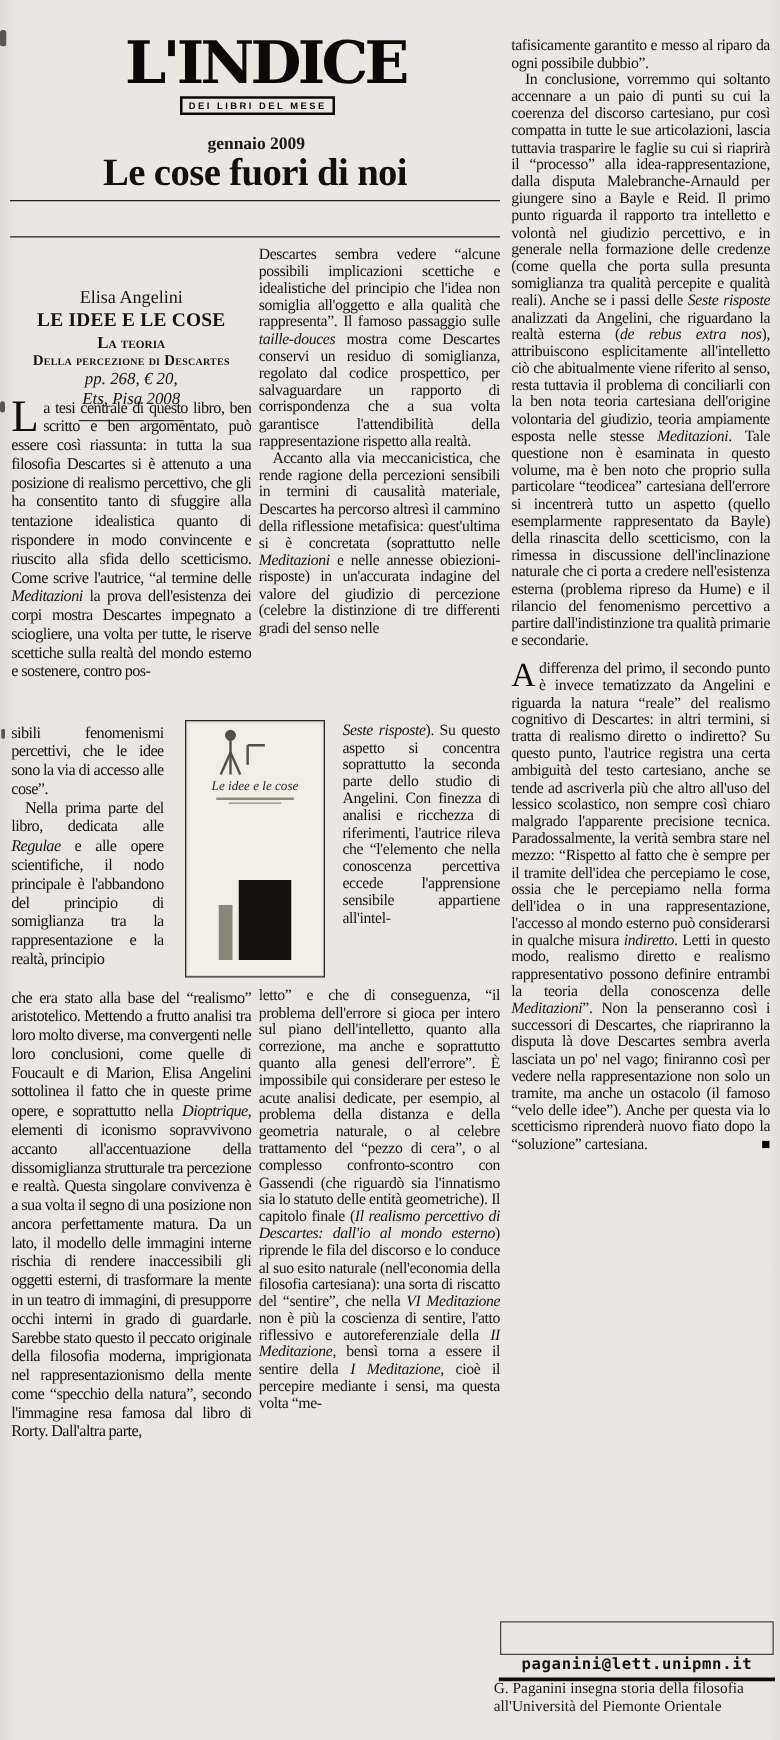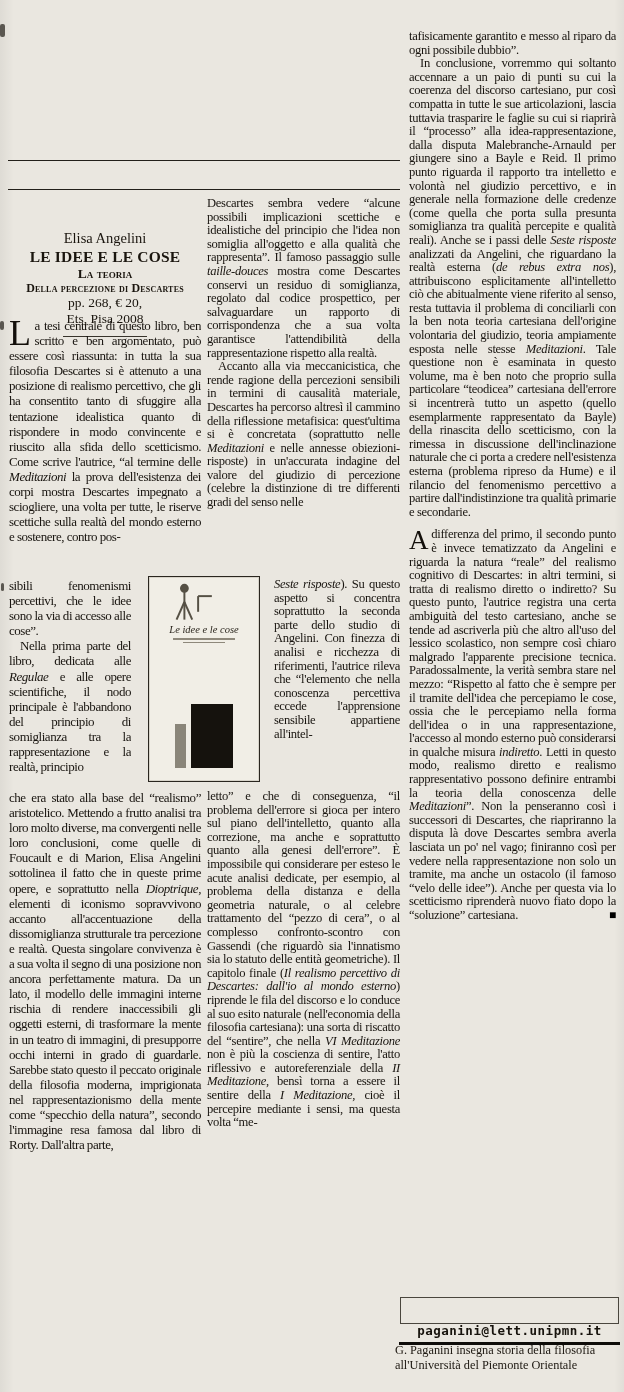--- a/index.html
+++ b/index.html
@@ -27,21 +27,21 @@
   #rule-1{position:absolute;left:8px;top:160px;width:392px;}
   .byline{position:absolute;left:8px;top:164px;width:392px;text-align:center;
     font-size:16.5px;color:#1d1812;}
   #rule-2{position:absolute;left:8px;top:189px;width:392px;}
   
   #book-info{position:absolute;left:9px;top:198px;width:192px;text-align:center;color:#1a150e;margin-top:32px;}
   .bi-author{font-size:14.5px;line-height:17px;}
   .bi-title{font-size:15.5px;font-weight:bold;line-height:19px;letter-spacing:.2px;}
   .bi-sub{font-variant:small-caps;font-weight:bold;font-size:13.5px;line-height:15px;}
   .bi-sub2{font-variant:small-caps;font-weight:bold;font-size:12px;line-height:14px;letter-spacing:.2px;}
-  .bi-det{font-size:13.5px;line-height:16px;}
+  .bi-det{font-style:italic;font-size:13.5px;line-height:16px;}
   .bi-rule{width:84px;border:0;border-top:1.3px solid #37332b;margin:9px auto 0;}
   
   .seg{position:absolute;text-align:justify;}
   .seg p{margin:0;}
   .col-a{font-size:13px;line-height:15.1px;letter-spacing:-.45px;word-spacing:-.2px;}
   .col-b{font-size:12.6px;line-height:13.6px;letter-spacing:-.3px;word-spacing:-.2px;}
   #l-seg1{left:9px;top:318px;width:192px;max-height:257px;overflow:hidden;}
   #l-seg2{left:9px;top:578px;width:122px;max-height:212px;overflow:hidden;}
   #l-seg3{left:9px;top:790px;width:192px;}
   #m-seg1{left:207px;top:197px;width:193px;max-height:380px;overflow:hidden;}
@@ -77,21 +77,29 @@
   .smudge{position:absolute;background:#2e2a23;border-radius:2px;opacity:.75;}
   #sm1{left:0;top:24px;width:5px;height:13px;}
   #sm2{left:0;top:321px;width:4px;height:9px;}
   #sm3{left:1px;top:583px;width:3px;height:8px;}
 </style>
 </head>
 <body>
 
 <div id="page">
 
+  <div id="masthead">
+    <h1 class="logo-main">L'INDICE</h1>
+    <div class="logo-sub">DEI LIBRI DEL MESE</div>
+    <div class="issue-date">gennaio 2009</div>
+  </div>
 
+  <div id="title-block">
+    <h2 class="article-title">Le cose fuori di noi</h2>
+  </div>
   <hr class="rule" id="rule-1">
   <hr class="rule" id="rule-2">
 
   <div id="book-info">
     <div class="bi-author">Elisa Angelini</div>
     <div class="bi-title">LE IDEE E LE COSE</div>
     <div class="bi-sub">La teoria</div>
     <div class="bi-sub2">Della percezione di Descartes</div>
     <div class="bi-det">pp. 268, € 20,</div>
     <div class="bi-det">Ets, Pisa 2008</div>

